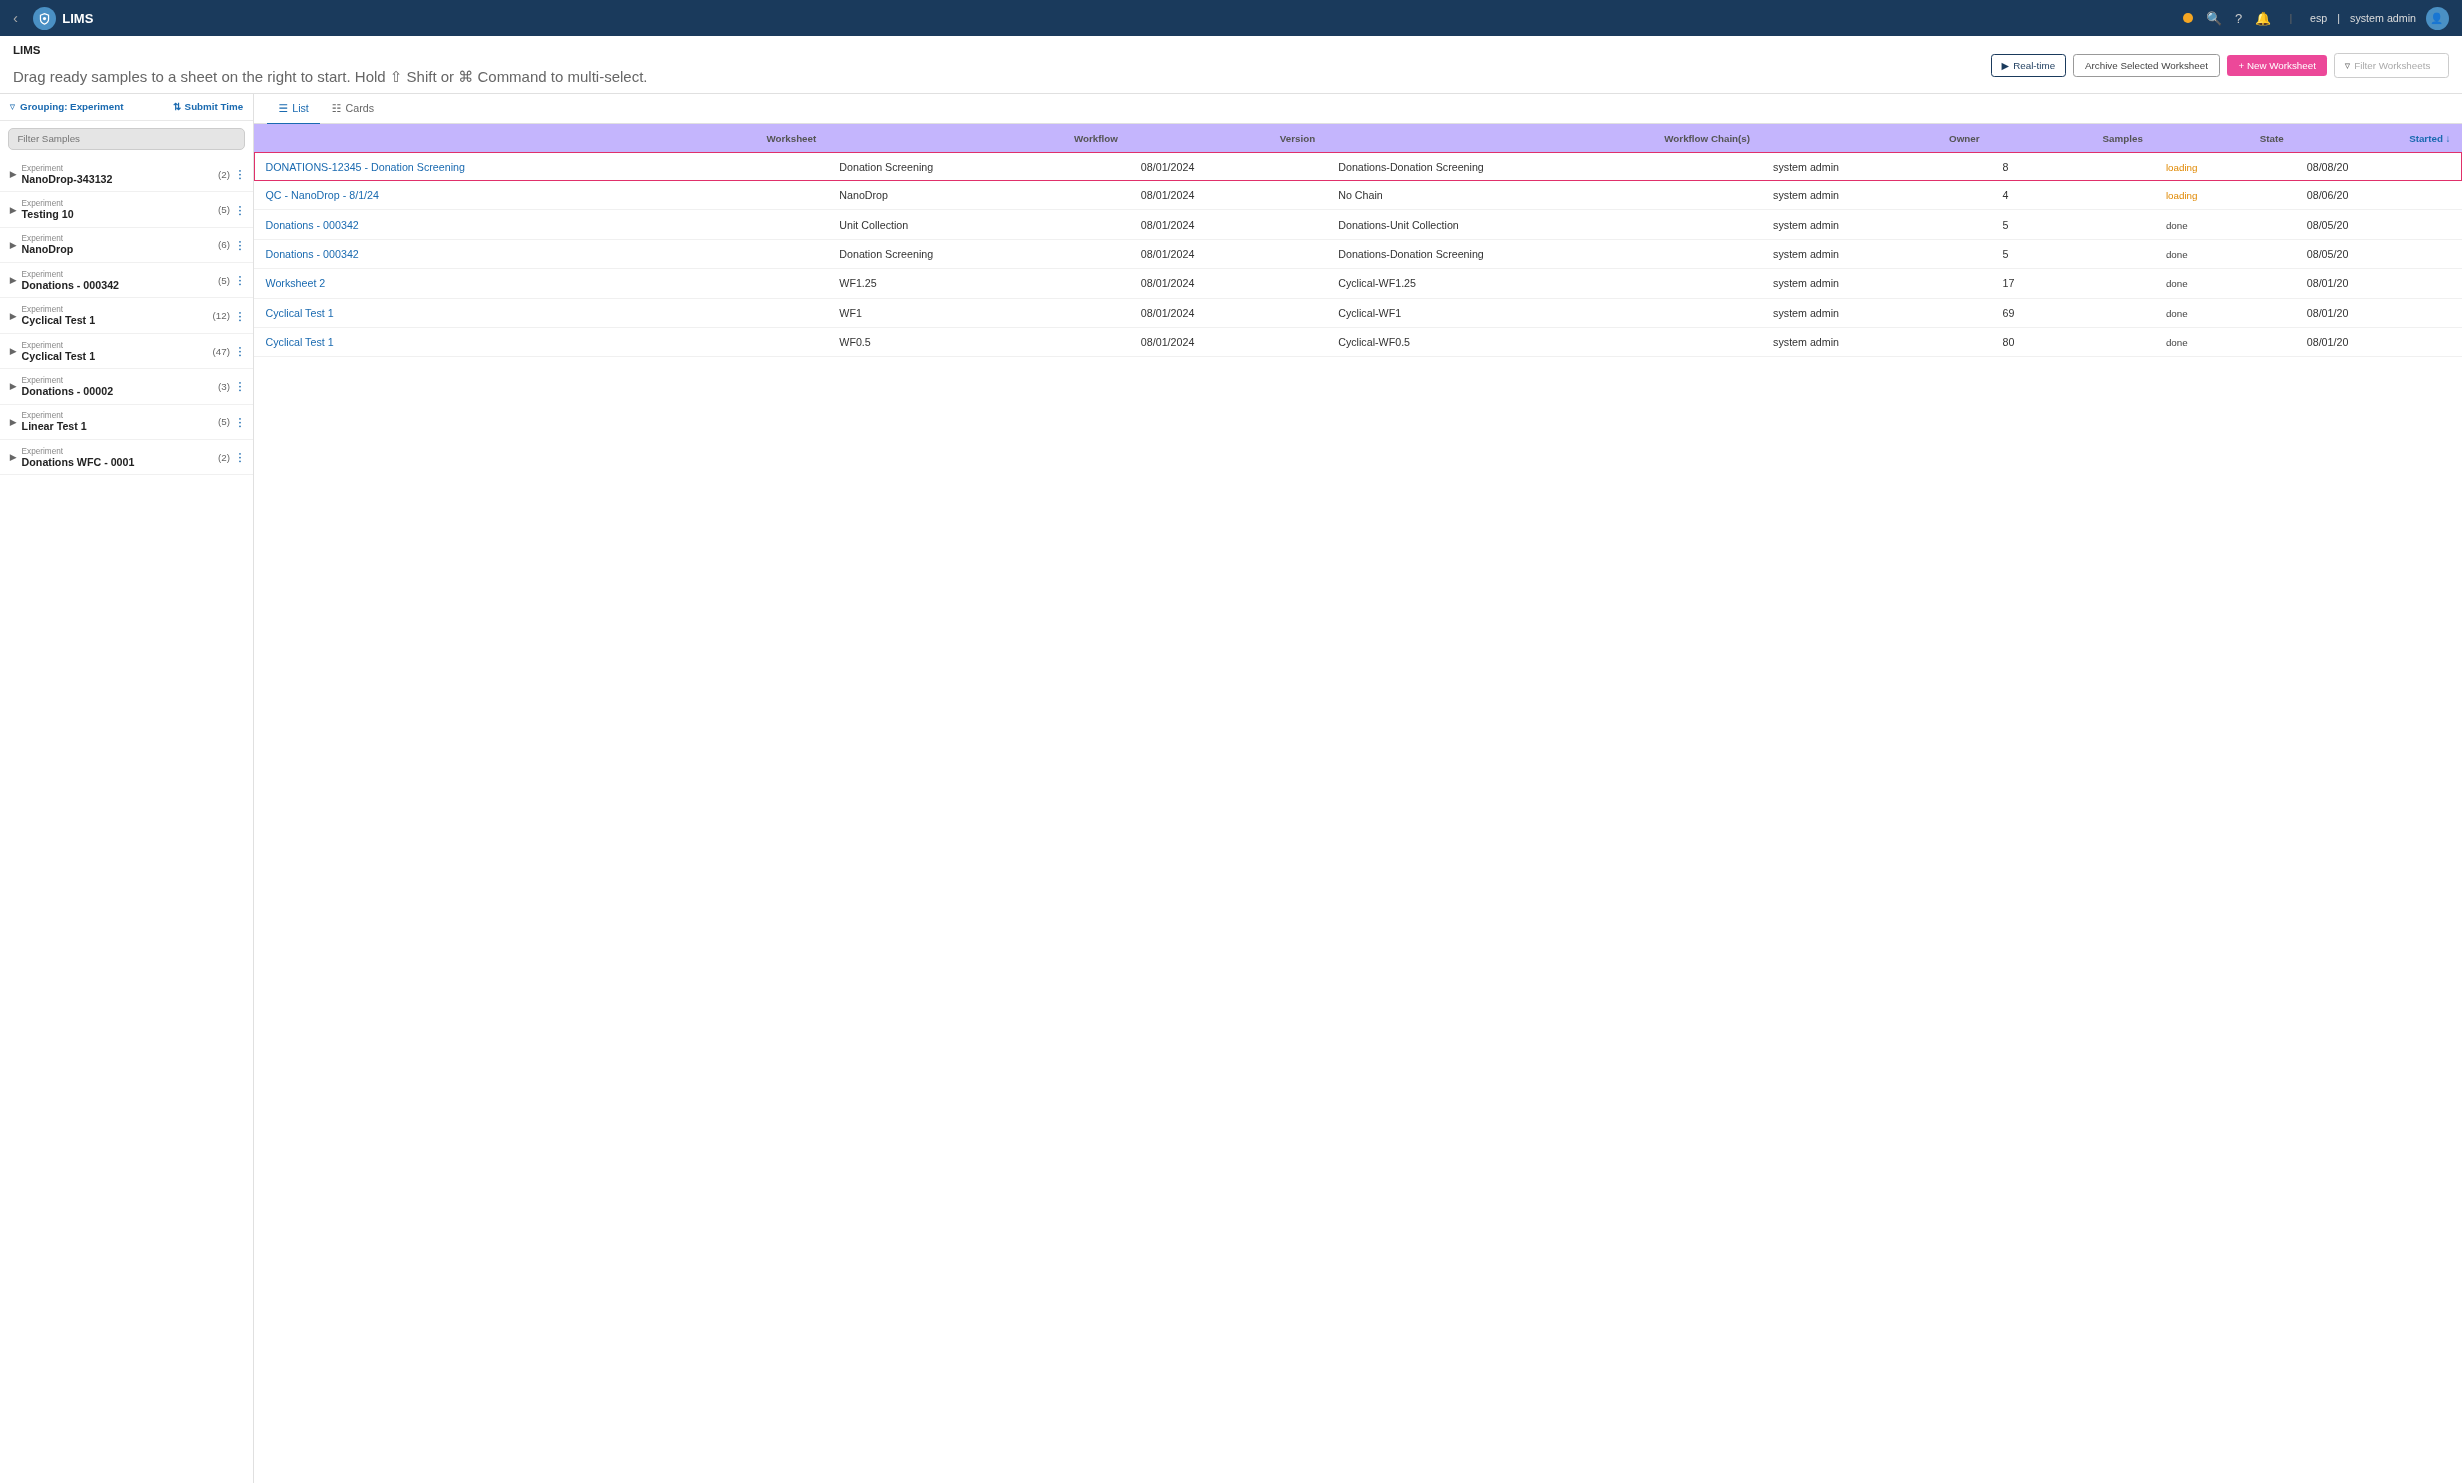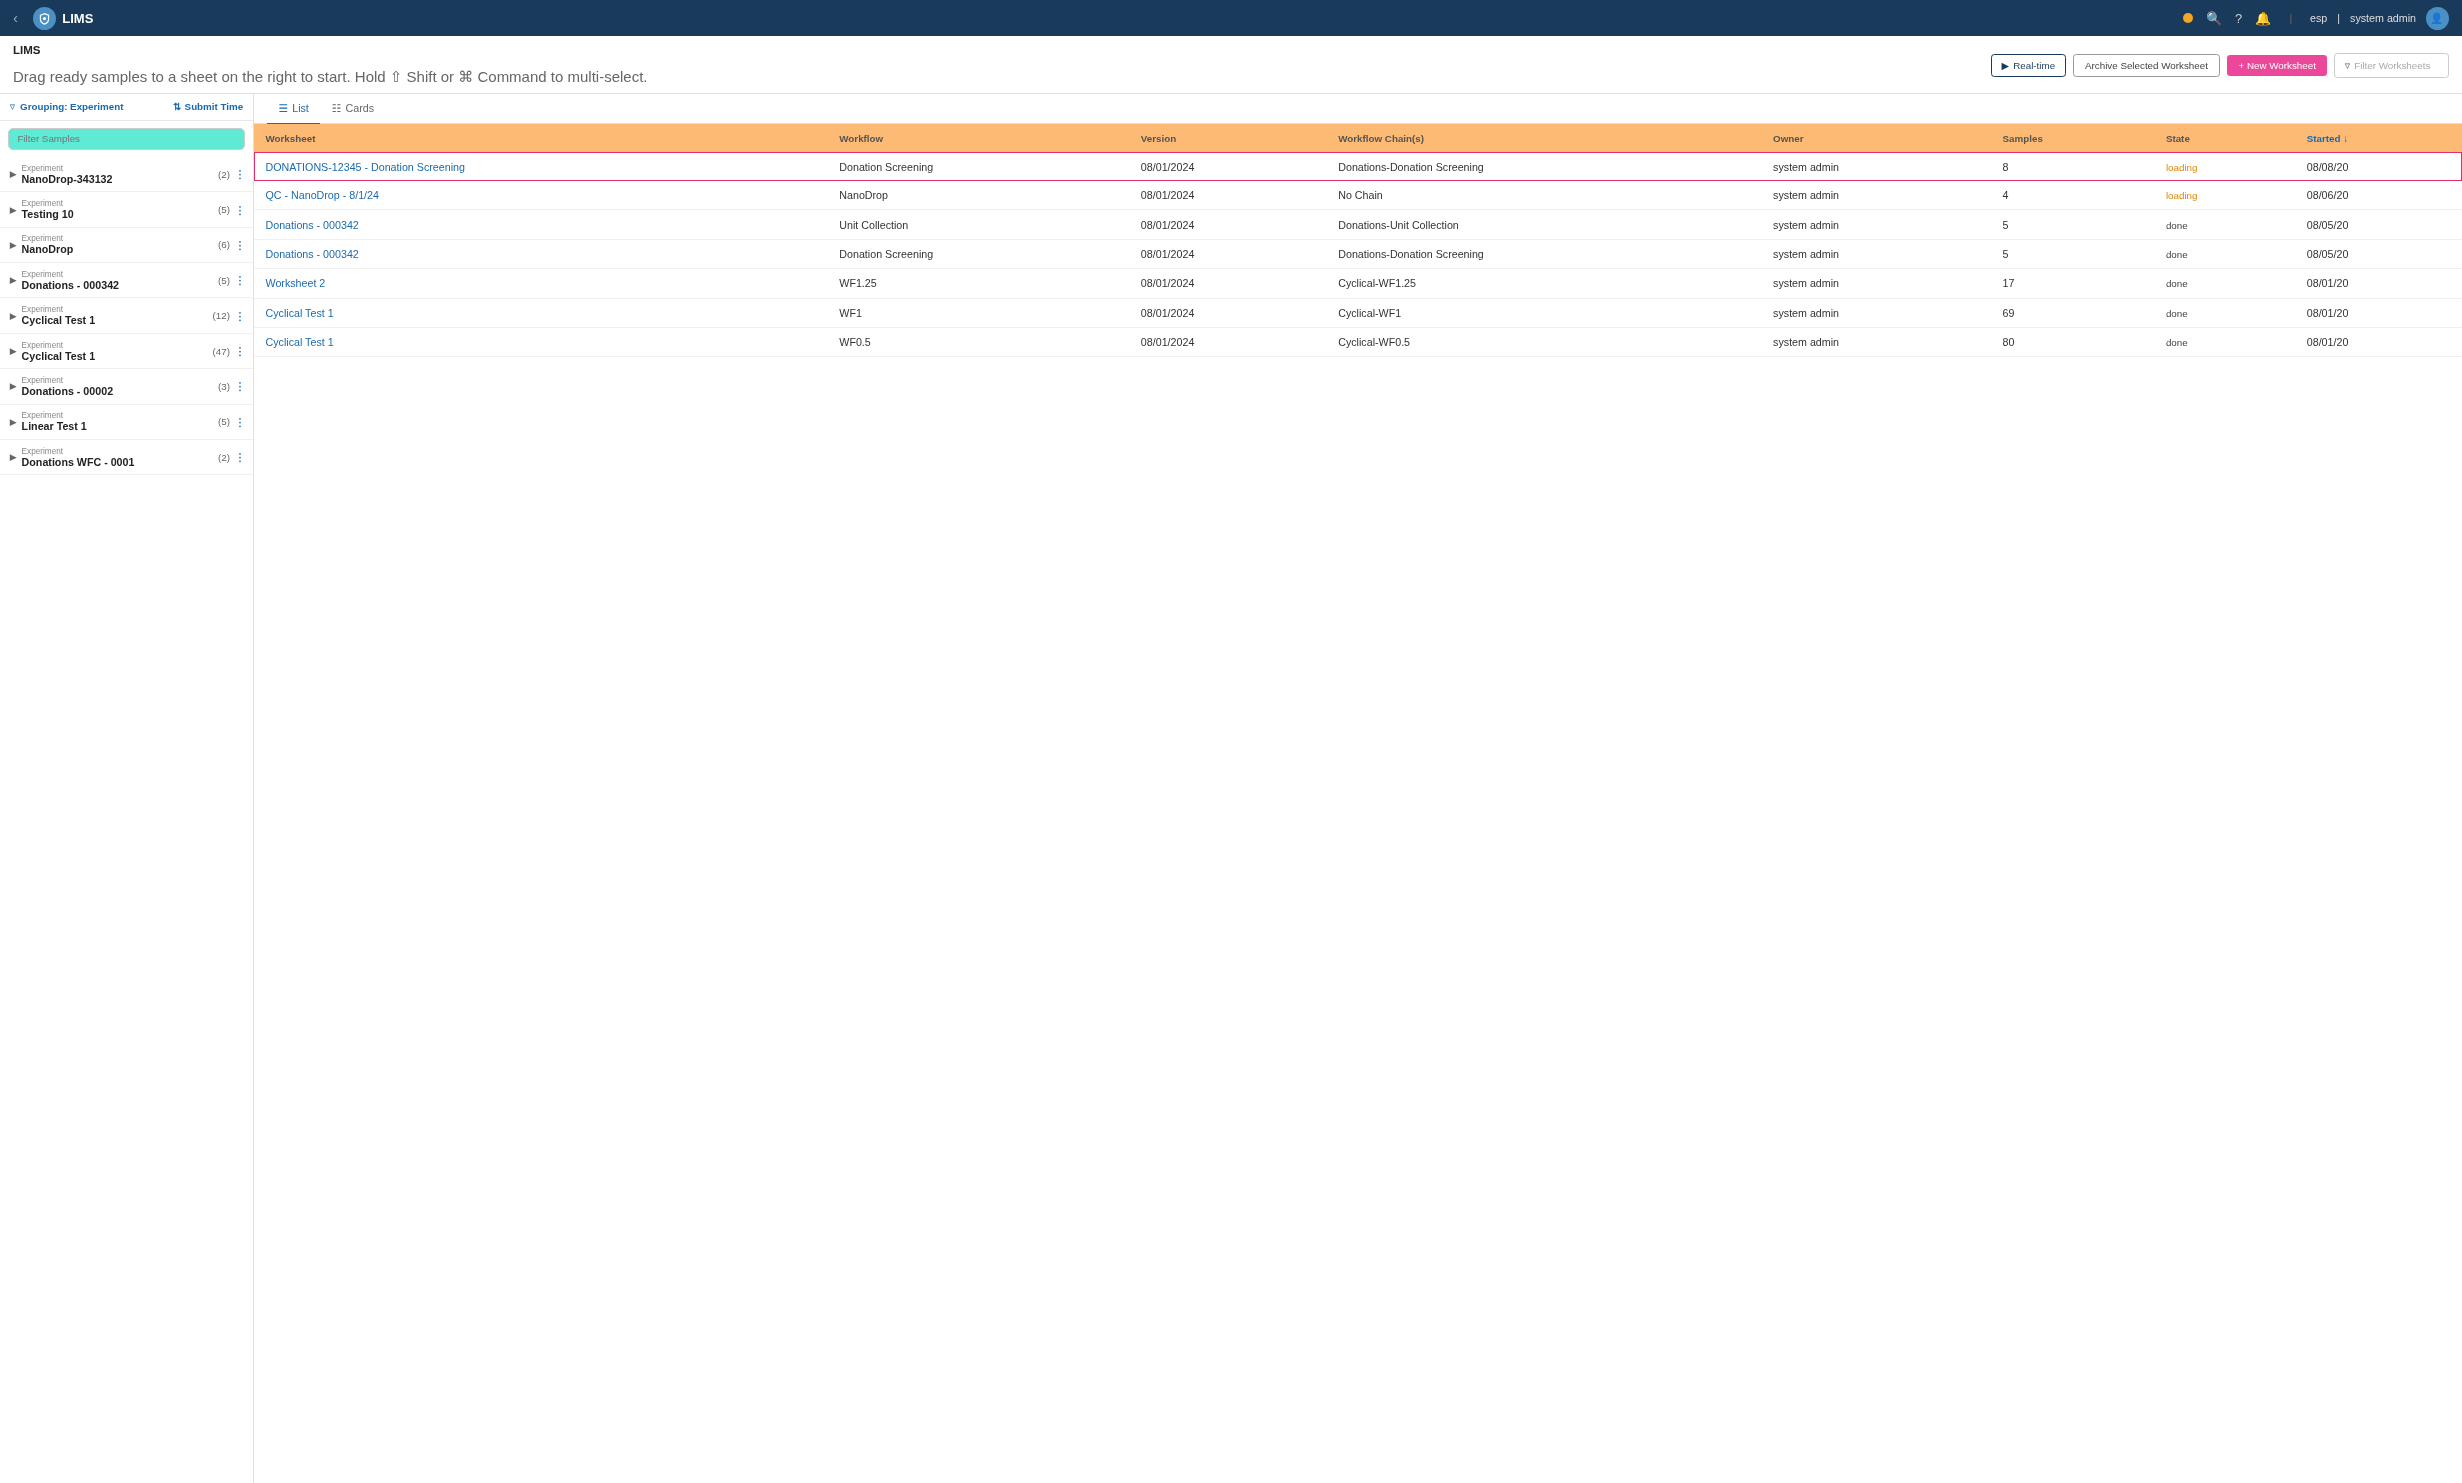--- a/index.html
+++ b/index.html
@@ -118,21 +118,21 @@
     .sidebar-filter {
       margin: 6.6px 8.2px;
     }
     .sidebar-filter input {
       width: 100%;
       padding: 4.9px 8.2px;
       border: 0.8px solid #ccc;
       border-radius: 5px;
       font-size: 9.8px;
       color: #666;
-      background: #5eead4;
+      background: #e5e5e5;
     }
     .sidebar-list {
       flex: 1;
       overflow-y: auto;
     }
     .sidebar-item {
       display: flex;
       align-items: center;
       padding: 6.6px 9.8px 6.6px 9.8px;
       border-bottom: 0.8px solid #f0f0f0;
@@ -182,24 +182,24 @@
       flex: 1;
       overflow: auto;
       padding: 0;
     }
     table {
       width: 100%;
       border-collapse: collapse;
       font-size: 10.7px;
     }
     thead th {
-      background: #fdba74;
+      background: #c4b5fd;
       border-bottom: 1.2px solid #e0e0e0;
       padding: 8.2px 11.5px;
-      text-align: left;
+      text-align: right;
       font-weight: 600;
       color: #555;
       font-size: 9.8px;
       white-space: nowrap;
     }
     thead th.sorted { color: #1a6ab0; }
     tbody tr {
       border-bottom: 0.8px solid #f0f0f0;
     }
     tbody tr.selected-row {

